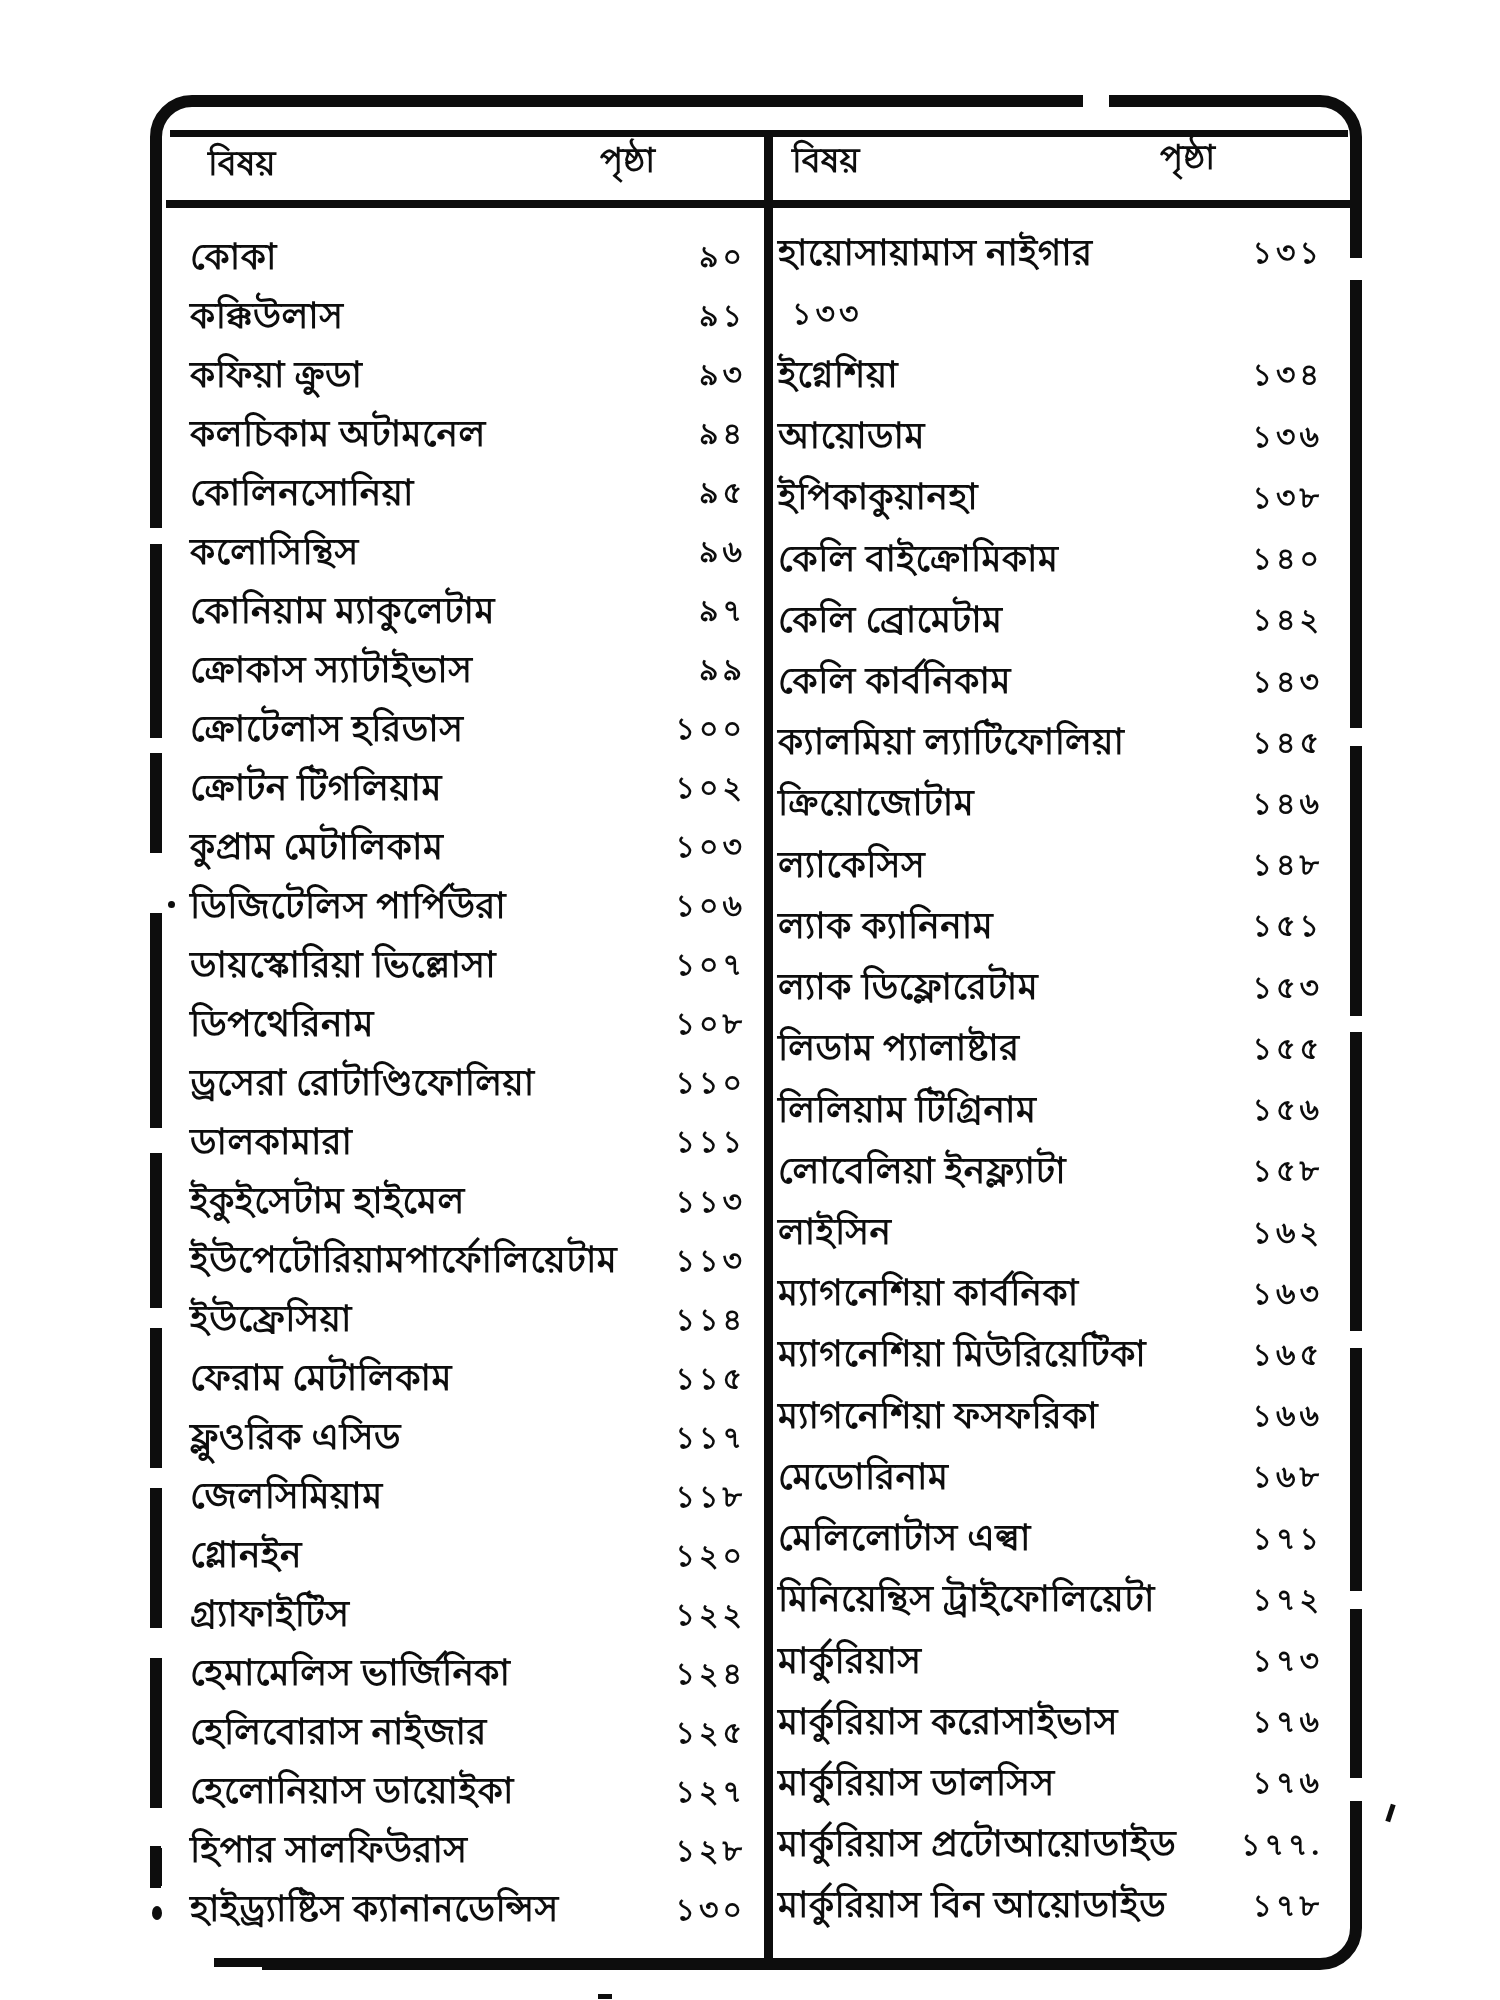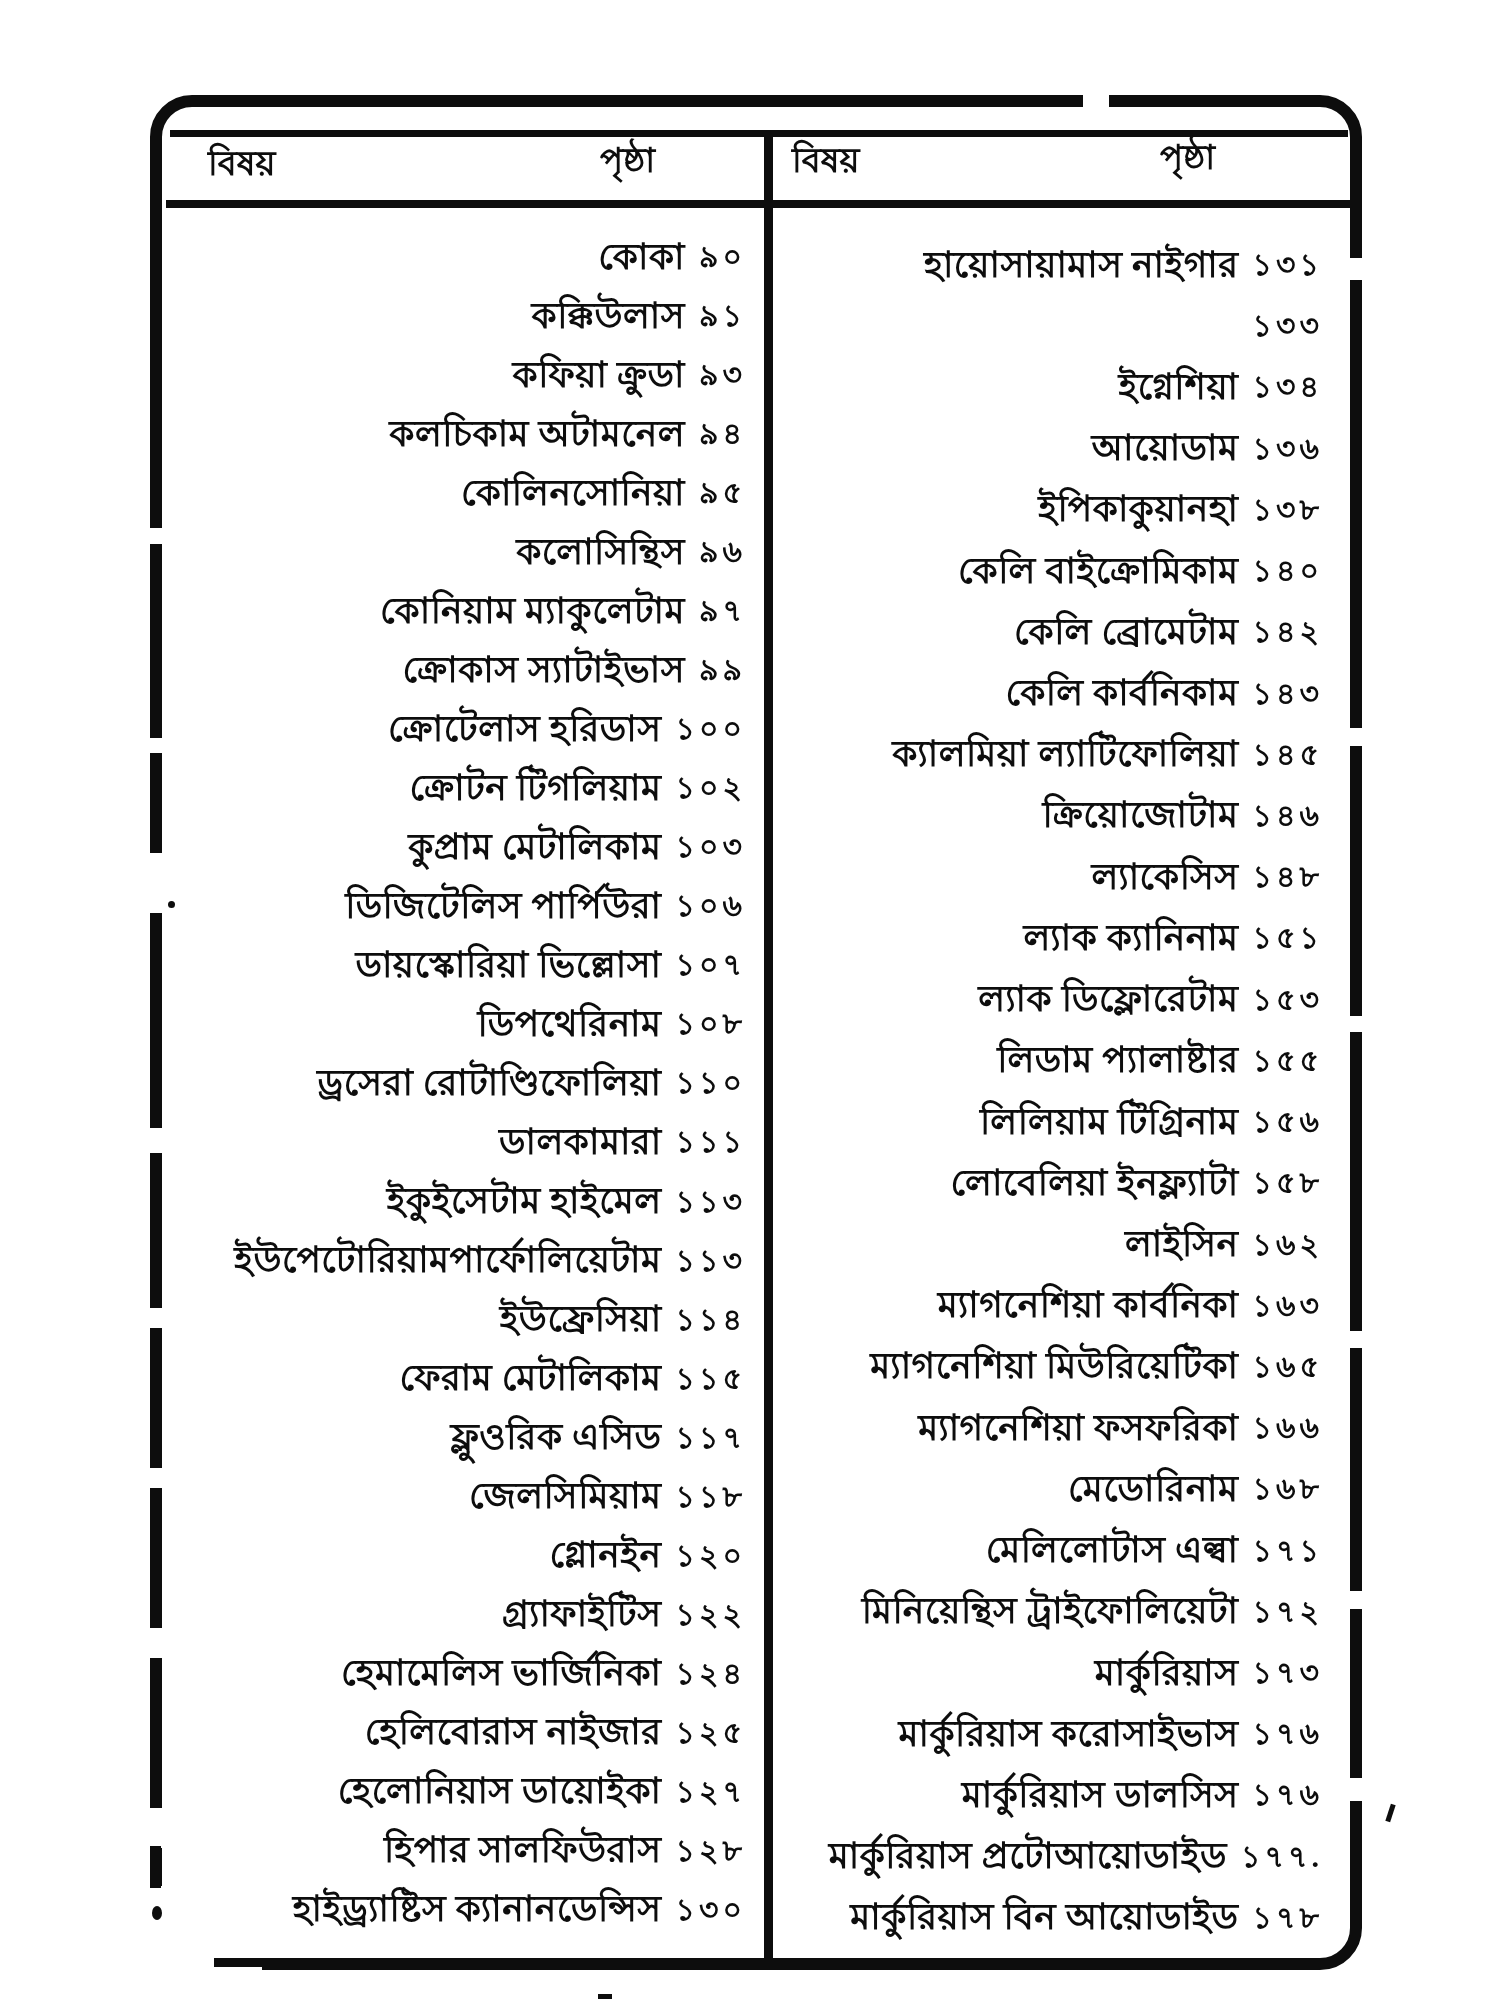--- a/index.html
+++ b/index.html
@@ -22,21 +22,21 @@
   .hdr{
     position:absolute;font-weight:700;font-size:34px;line-height:40px;
     white-space:nowrap;
   }
   .hdr.right-align{text-align:left;}
   .rows{
     position:absolute;display:flex;flex-direction:column;
     justify-content:space-between;
   }
   .row{
-    display:flex;justify-content:flex-end;align-items:center;
+    display:flex;justify-content:space-between;align-items:center;
     height:57px;
   }
   .row .name{
     font-weight:700;font-size:36px;white-space:nowrap;letter-spacing:0.5px;
   }
   .row .pg{
     font-weight:700;font-size:30px;white-space:nowrap;padding-left:14px;
     letter-spacing:4px;
   }
   .gap{position:absolute;background:#ffffff;}
@@ -199,21 +199,21 @@
   <div class="row">
     <span class="name">হিপার সালফিউরাস</span>
     <span class="pg">১২৮</span>
   </div>
 
   <div class="row">
     <span class="name">হাইড্র্যাষ্টিস ক্যানানডেন্সিস</span>
     <span class="pg">১৩০</span>
   </div>
 </div>
-  <div class="rows" style="left:778px;top:230px;width:545px;height:1710px;">
+  <div class="rows" style="left:778px;top:218px;width:545px;height:1710px;">
   <div class="row">
     <span class="name">হায়োসায়ামাস নাইগার</span>
     <span class="pg">১৩১</span>
   </div>
 
   <div class="row">
     <span class="pg">১৩৩</span>
   </div>
 
   <div class="row">

